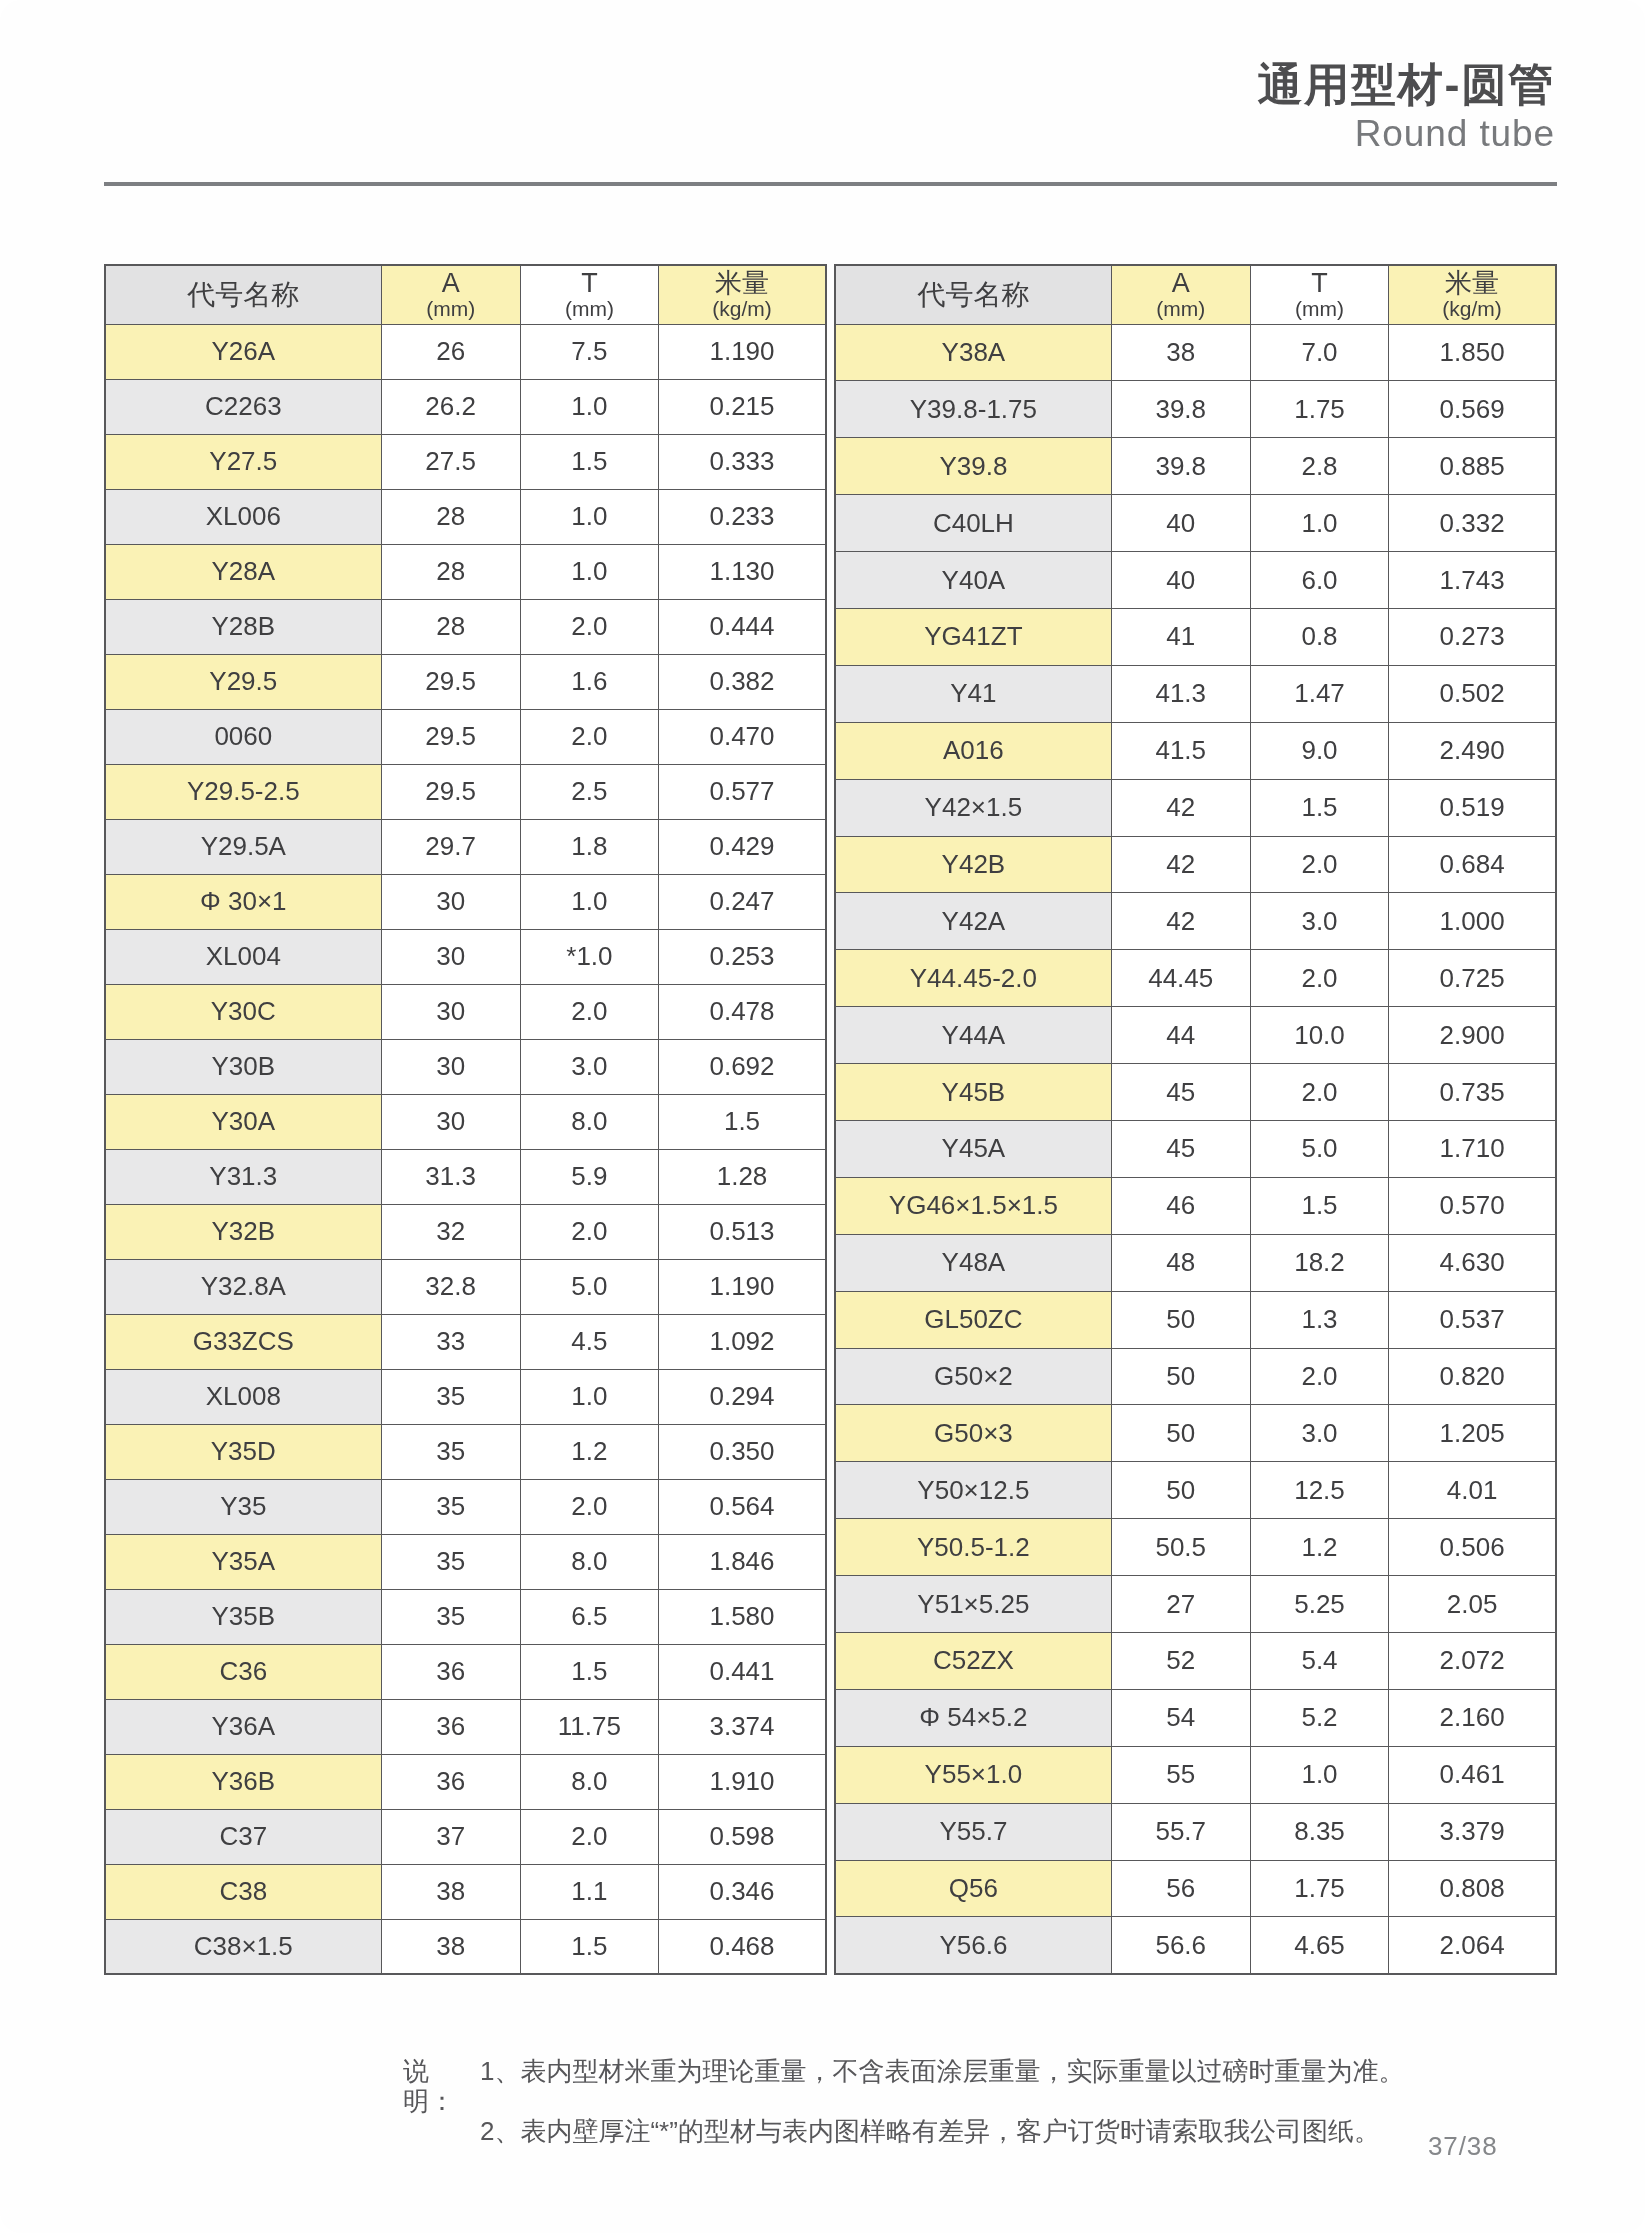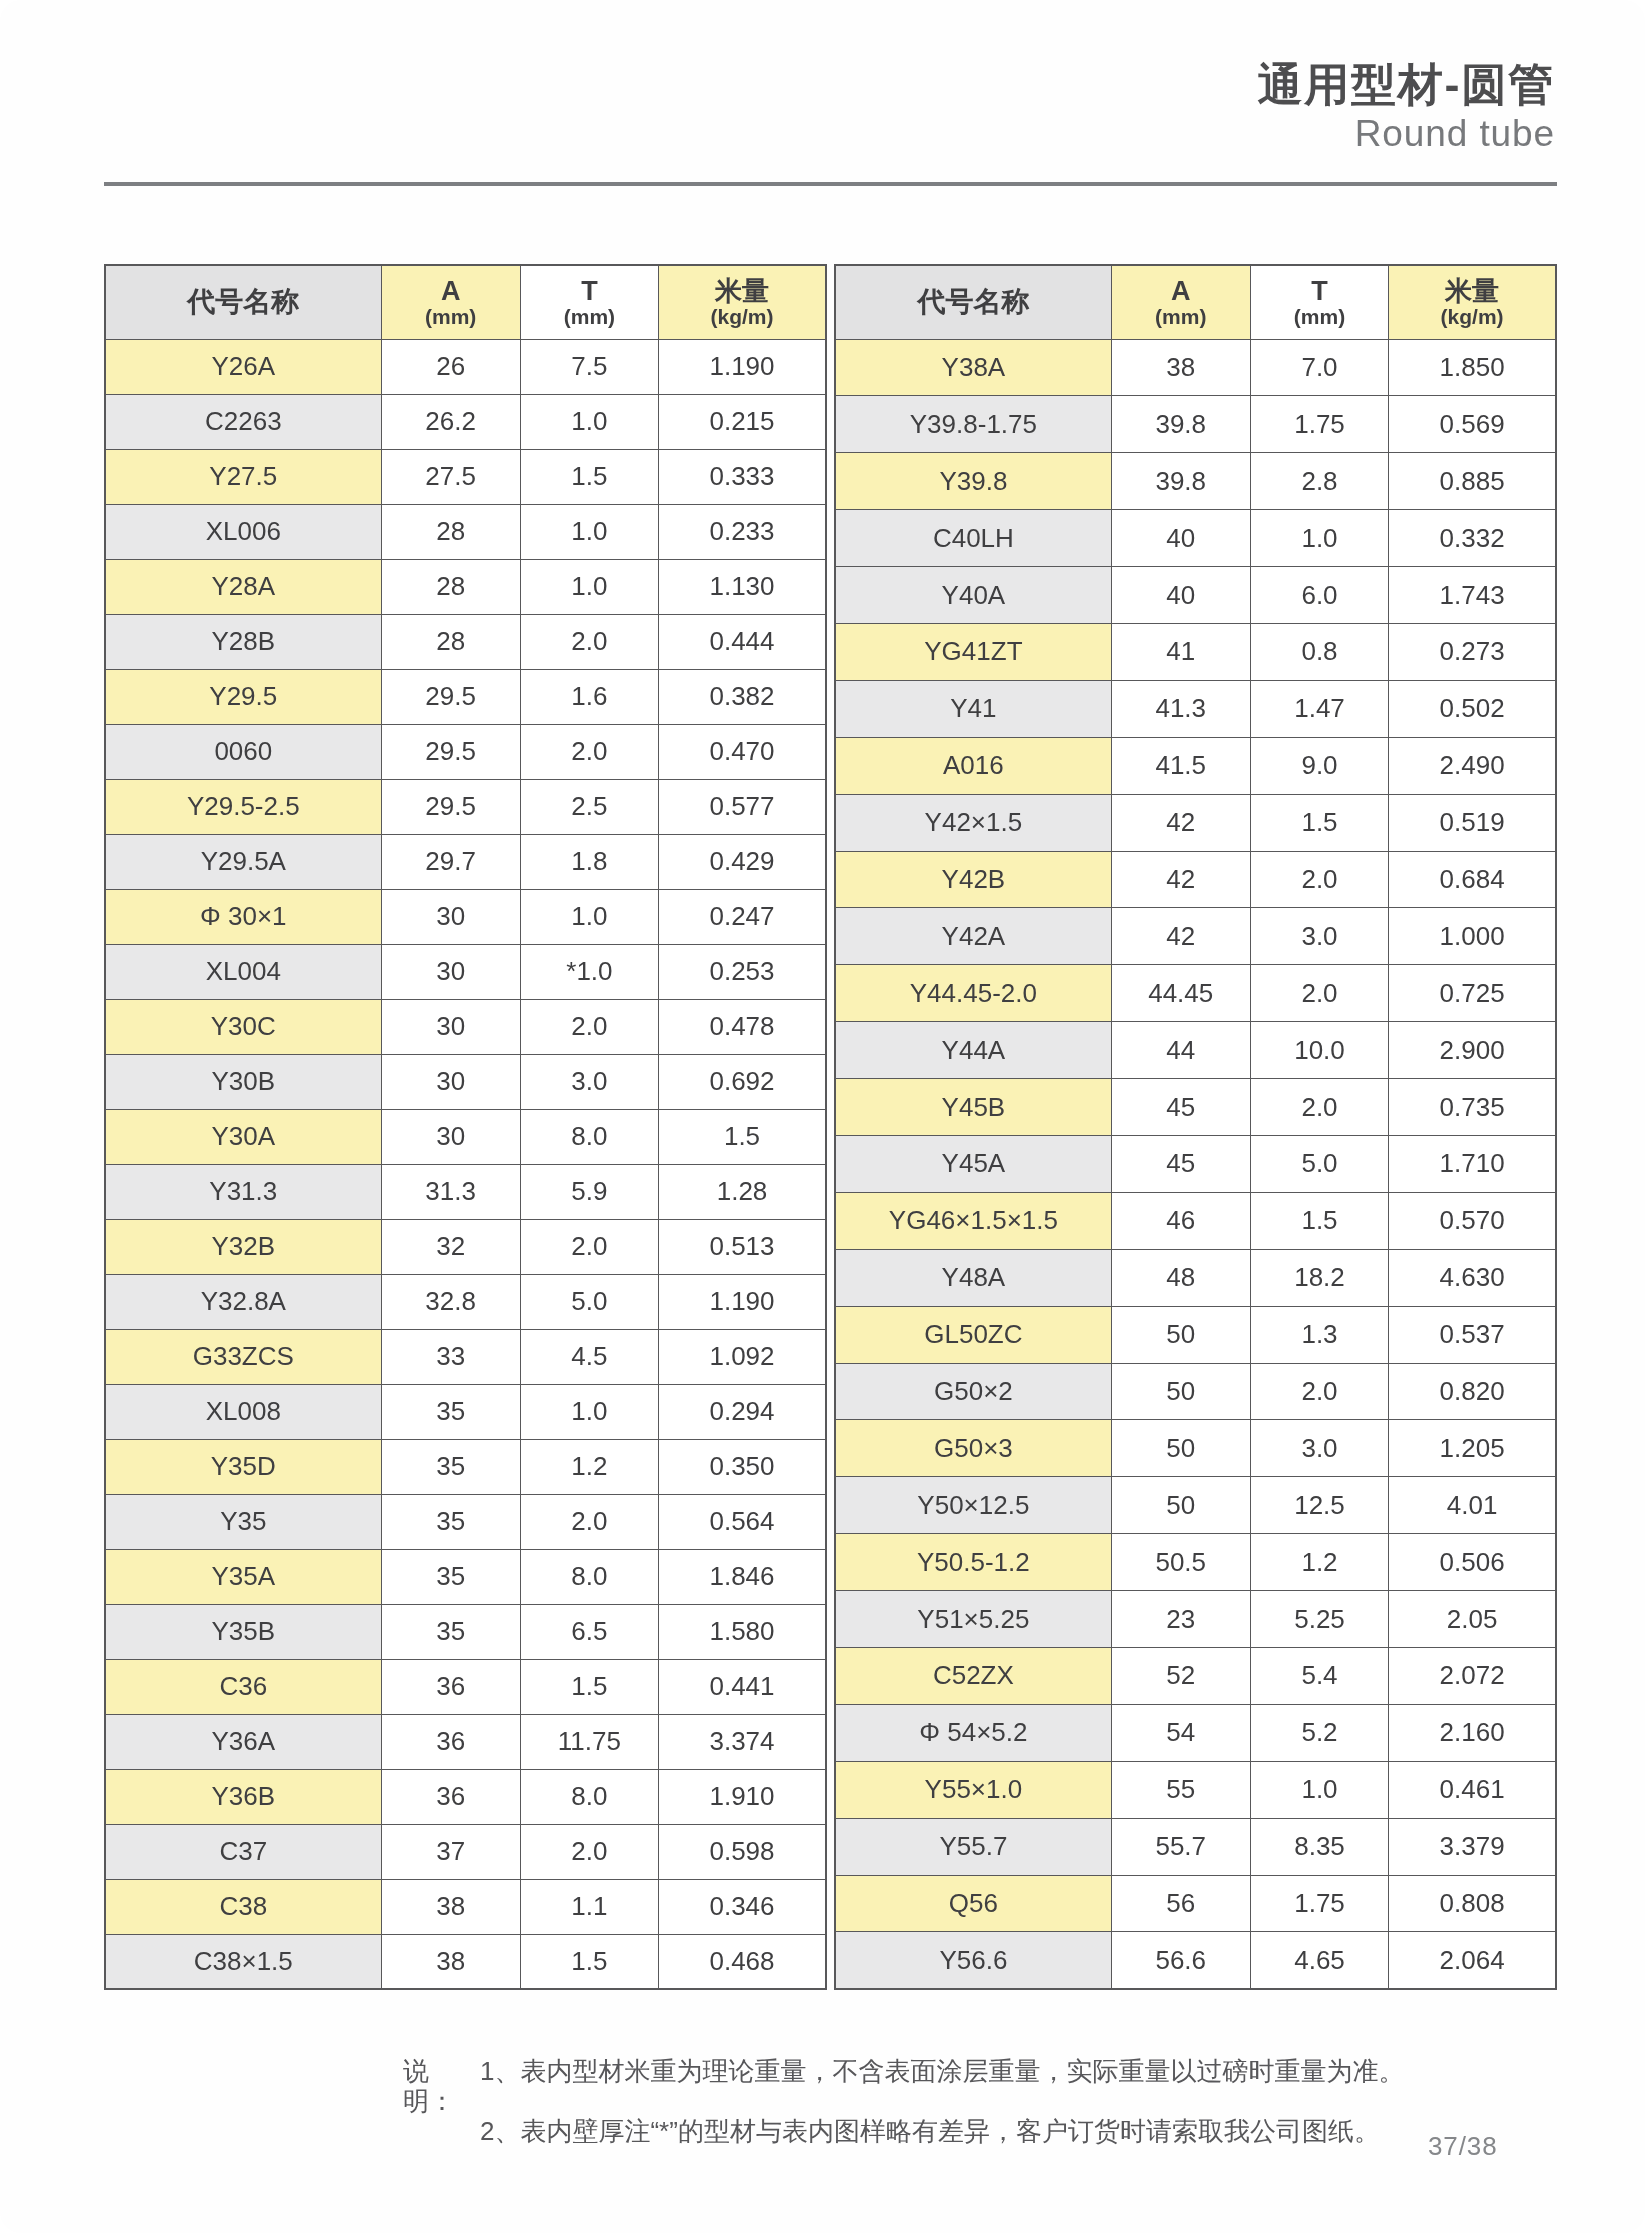--- a/index.html
+++ b/index.html
@@ -26,21 +26,21 @@
   
   .doc-header{position:absolute;top:59px;right:90px;text-align:right;}
   .title-zh{font-size:45px;font-weight:bold;color:var(--title-gray);letter-spacing:1.8px;line-height:52px;}
   .title-en{font-size:37px;color:var(--subtitle-gray);line-height:41px;margin-top:2px;letter-spacing:0.9px;}
   .header-rule{position:absolute;left:104px;top:182px;width:1453px;height:3.6px;background:var(--rule-gray);}
 
   
   .tables{position:absolute;left:104px;top:264px;width:1453px;display:flex;gap:7.2px;}
   table{border-collapse:collapse;table-layout:fixed;flex:1;border:2.7px solid var(--border-gray);background:#fff;}
   th,td{border:1.8px solid var(--border-gray);text-align:center;vertical-align:middle;overflow:hidden;white-space:nowrap;}
-  thead th{height:74px;font-weight:bold;color:var(--text-dark);}
+  thead th{height:59px;font-weight:normal;color:var(--text-dark);}
   tbody td{height:55px;font-size:26px;color:var(--text-dark);background:#fff;}
   .col-name{width:38.3%;}
   .col-a{width:19.3%;}
   .col-t{width:19.2%;}
   .col-m{width:23.2%;}
   th.col-name{background:var(--header-gray);font-size:28px;}
   th.col-a,th.col-m{background:var(--accent-yellow);}
   th.col-t{background:#ffffff;}
   .h-main{font-size:27px;line-height:29px;}
   .h-unit{font-size:21px;line-height:22.5px;}
@@ -420,21 +420,21 @@
             <td class="col-m">4.01</td>
           </tr>
           <tr>
             <td class="col-name shade-yellow">Y50.5-1.2</td>
             <td class="col-a">50.5</td>
             <td class="col-t">1.2</td>
             <td class="col-m">0.506</td>
           </tr>
           <tr>
             <td class="col-name shade-gray">Y51×5.25</td>
-            <td class="col-a">23</td>
+            <td class="col-a">27</td>
             <td class="col-t">5.25</td>
             <td class="col-m">2.05</td>
           </tr>
           <tr>
             <td class="col-name shade-yellow">C52ZX</td>
             <td class="col-a">52</td>
             <td class="col-t">5.4</td>
             <td class="col-m">2.072</td>
           </tr>
           <tr>

